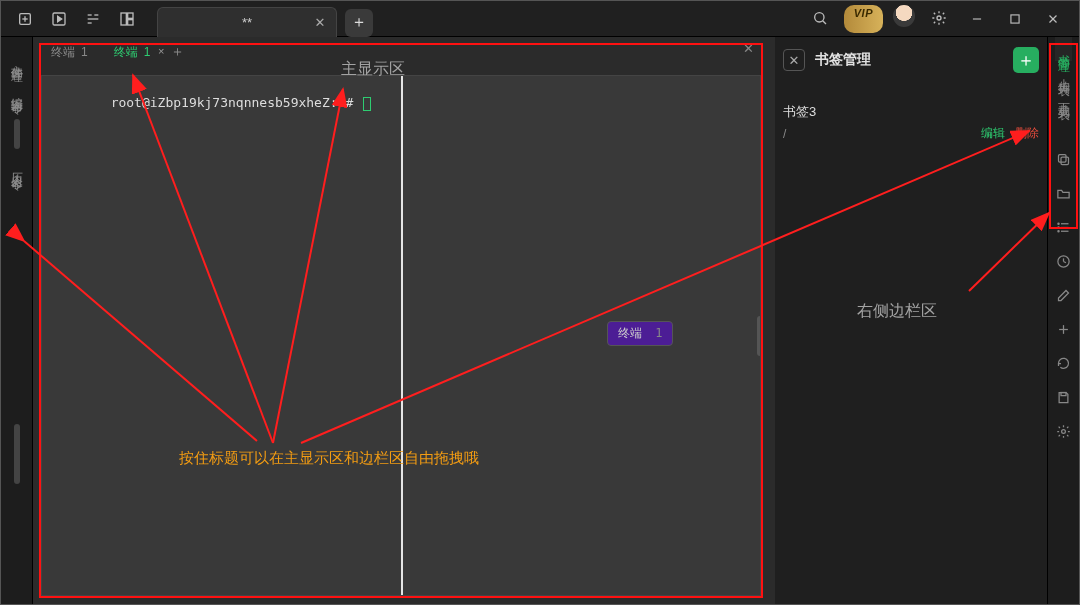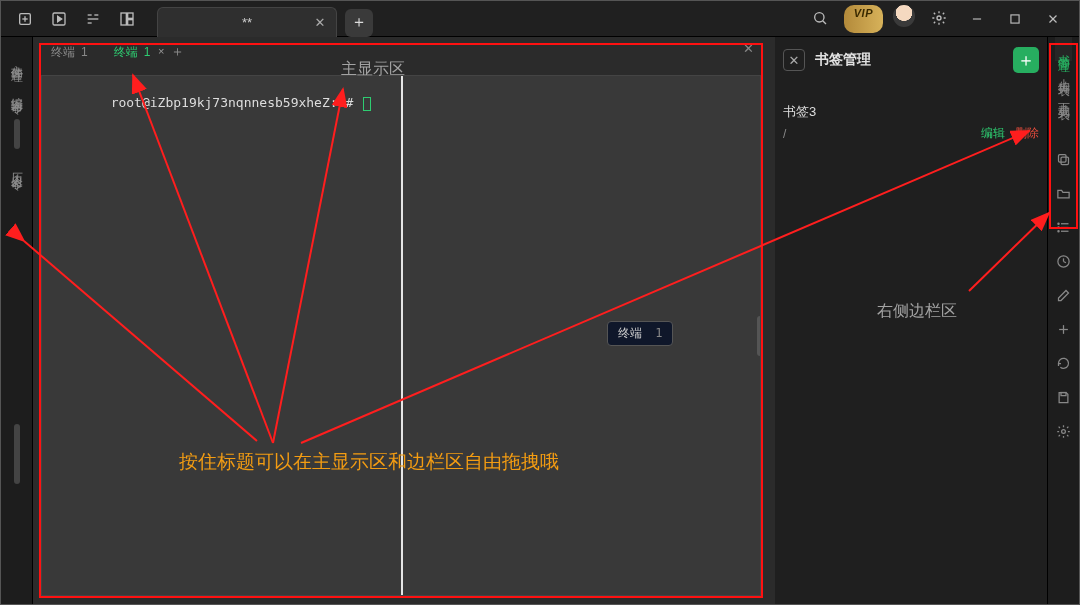--- a/index.html
+++ b/index.html
@@ -160,33 +160,33 @@
     position:absolute; left:50%; top:0; bottom:0;
     width:2px; background:#e5e5e5;
   }
   .drag-handle-right{
     position:absolute; right:-3px; top:50%; transform:translateY(-50%);
     width:6px; height:40px; background:#555; border-radius:3px;
   }
 
   .tooltip-chip {
     position:absolute;
-    background:#0f172a; color:#ccc;
+    background:#4c1d95; color:#ccc;
     border:1px solid #555; border-radius:4px;
     padding:3px 10px; font-size:12px;
     z-index:60;
   }
 
   
   .anno-red {
     position:absolute; color:#a3a3a3; font-size:16px;
     z-index:80; pointer-events:none;
   }
   .anno-orange {
-    position:absolute; color:#f39c12; font-size:19px;
+    position:absolute; color:#f39c12; font-size:15px;
     z-index:80; pointer-events:none;
   }
 
   
   .bookmark-panel {
     width:272px; background:#1f1f1f;
     display:flex; flex-direction:column;
     padding:10px 8px;
   }
   .bm-header {
@@ -444,21 +444,21 @@
       <svg viewBox="0 0 24 24">
         <circle cx="12" cy="12" r="3"></circle>
         <path d="M12 2v3M12 19v3M4.2 4.2l2.1 2.1M17.7 17.7l2.1 2.1M2 12h3M19 12h3M4.2 19.8l2.1-2.1M17.7 6.3l2.1-2.1"></path>
       </svg>
     </div>
 </div>
 <div class="right-red-box"></div>
 
 <div class="anno-red" style="left:340px; top:58px;">主显示区</div>
 <div class="anno-orange" style="left:178px; top:448px;">按住标题可以在主显示区和边栏区自由拖拽哦</div>
-<div class="anno-red" style="left:876px; top:300px;">右侧边栏区</div>
+<div class="anno-red" style="left:856px; top:300px;">右侧边栏区</div>
 
 <svg class="arrow-layer" width="1080" height="605">
   <defs>
     <marker id="arrowhead" markerWidth="10" markerHeight="8" refX="9" refY="4" orient="auto">
       <polygon points="0 0, 10 4, 0 8" fill="#ff1e1e"></polygon>
     </marker>
   </defs>
 
   <line x1="272" y1="442" x2="132" y2="74" stroke="#ff1e1e" stroke-width="2" marker-end="url(#arrowhead)"></line>
   <line x1="272" y1="442" x2="342" y2="88" stroke="#ff1e1e" stroke-width="2" marker-end="url(#arrowhead)"></line>

